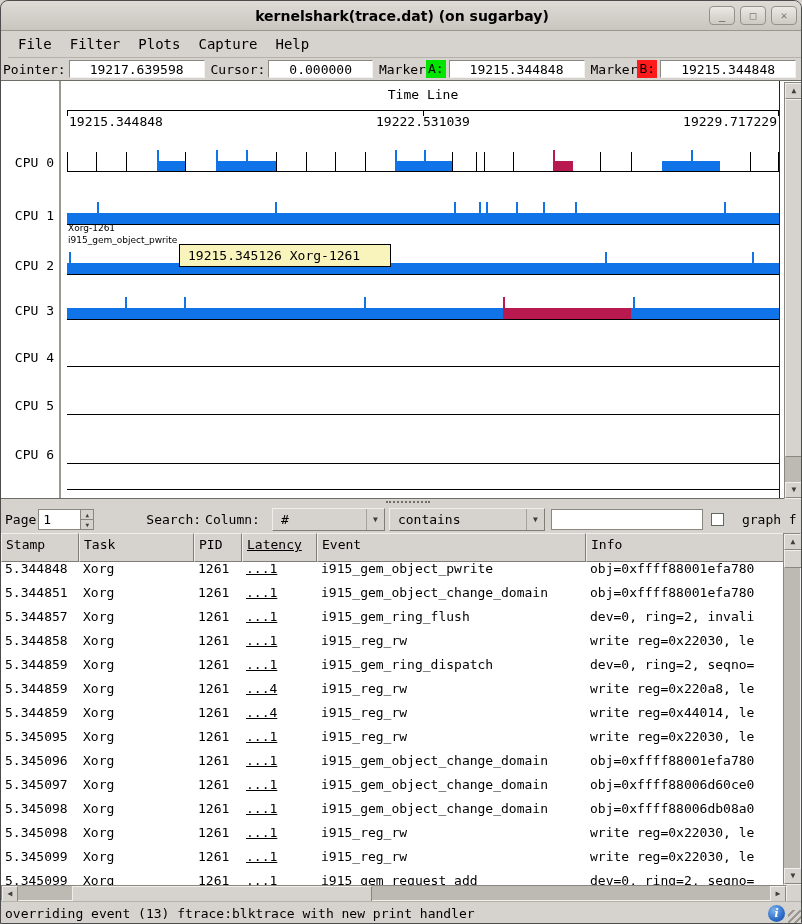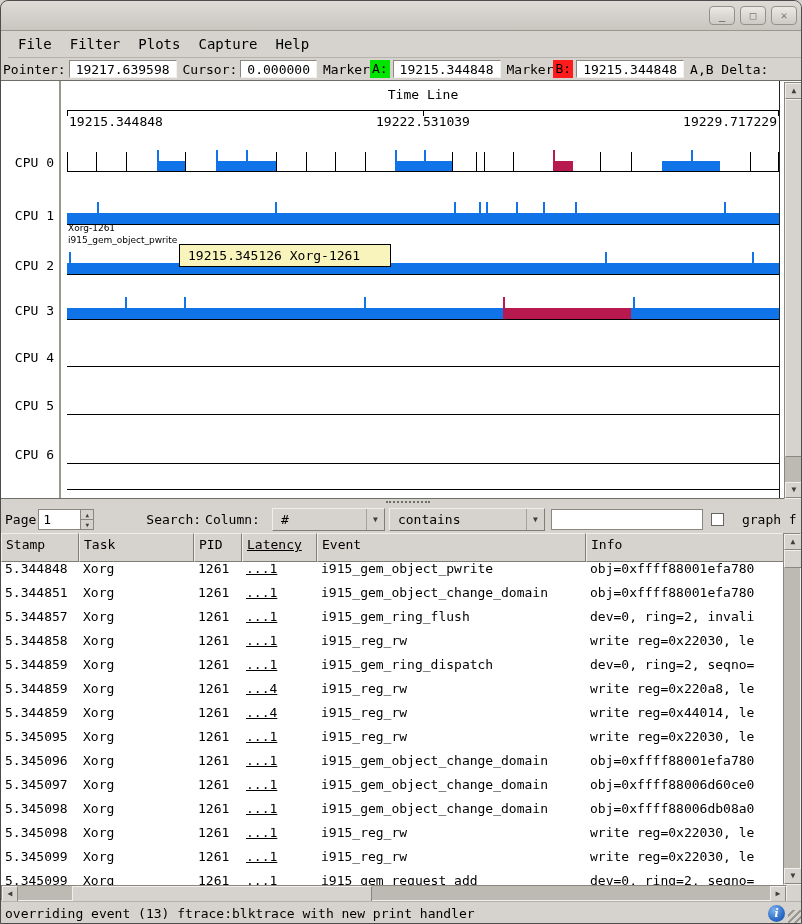--- a/index.html
+++ b/index.html
@@ -27,21 +27,21 @@
     border-bottom:1px solid #b5b2ac; display:flex; align-items:center; padding-left:1px; font-size:14px;}
   .menu-item{padding:3px 9px;}
 
   
   .markerbar{position:absolute; left:0; top:57px; width:802px; height:22px; background:var(--bg);
     display:flex; align-items:center; white-space:nowrap; overflow:hidden; font-size:13px;}
   .mk-label{margin-left:6px;}
   .mk-label.first{margin-left:2px;}
   .mk-box{background:#fff; border-top:1px solid #8a8780; border-left:1px solid #8a8780;
     border-bottom:1px solid #f4f2ef; border-right:1px solid #f4f2ef;
-    padding:0 6px; margin-left:3px; height:18px; line-height:17px;}
+    padding:0 20px; margin-left:3px; height:18px; line-height:17px;}
   .mk-key{padding:0 2px; height:18px; line-height:17px;}
   .mk-key.a{background:var(--mark-green);}
   .mk-key.b{background:var(--mark-red);}
 
   
   .graphpane{position:absolute; left:0; top:79px; width:802px; height:419px; background:#fff;
     border-top:1px solid #6f6d68; border-bottom:1px solid #6f6d68;}
   .gutter{position:absolute; left:0; top:0; width:60px; height:100%; background:#fff;
     border-right:2px solid #9b9892;}
   .cpu-label{position:absolute; right:5px; height:16px; line-height:16px; font-size:13px; white-space:nowrap;}
@@ -125,20 +125,21 @@
     font-family:"DejaVu Serif","Liberation Serif",serif; font-weight:bold;}
   .grip{position:absolute; right:1px; bottom:1px; width:14px; height:14px;
     background:repeating-linear-gradient(135deg, transparent 0 3px, #9b9892 3px 5px);}
 </style>
 </head>
 <body>
 
 <div class="window">
 
   <div class="titlebar">
+    <span class="title">kernelshark(trace.dat) (on sugarbay)</span>
     <span class="winbtns">
       <span class="winbtn">_</span>
       <span class="winbtn">□</span>
       <span class="winbtn">✕</span>
     </span>
   </div>
 
   <div class="menubar">
       <span class="menu-item">File</span>
       <span class="menu-item">Filter</span>

